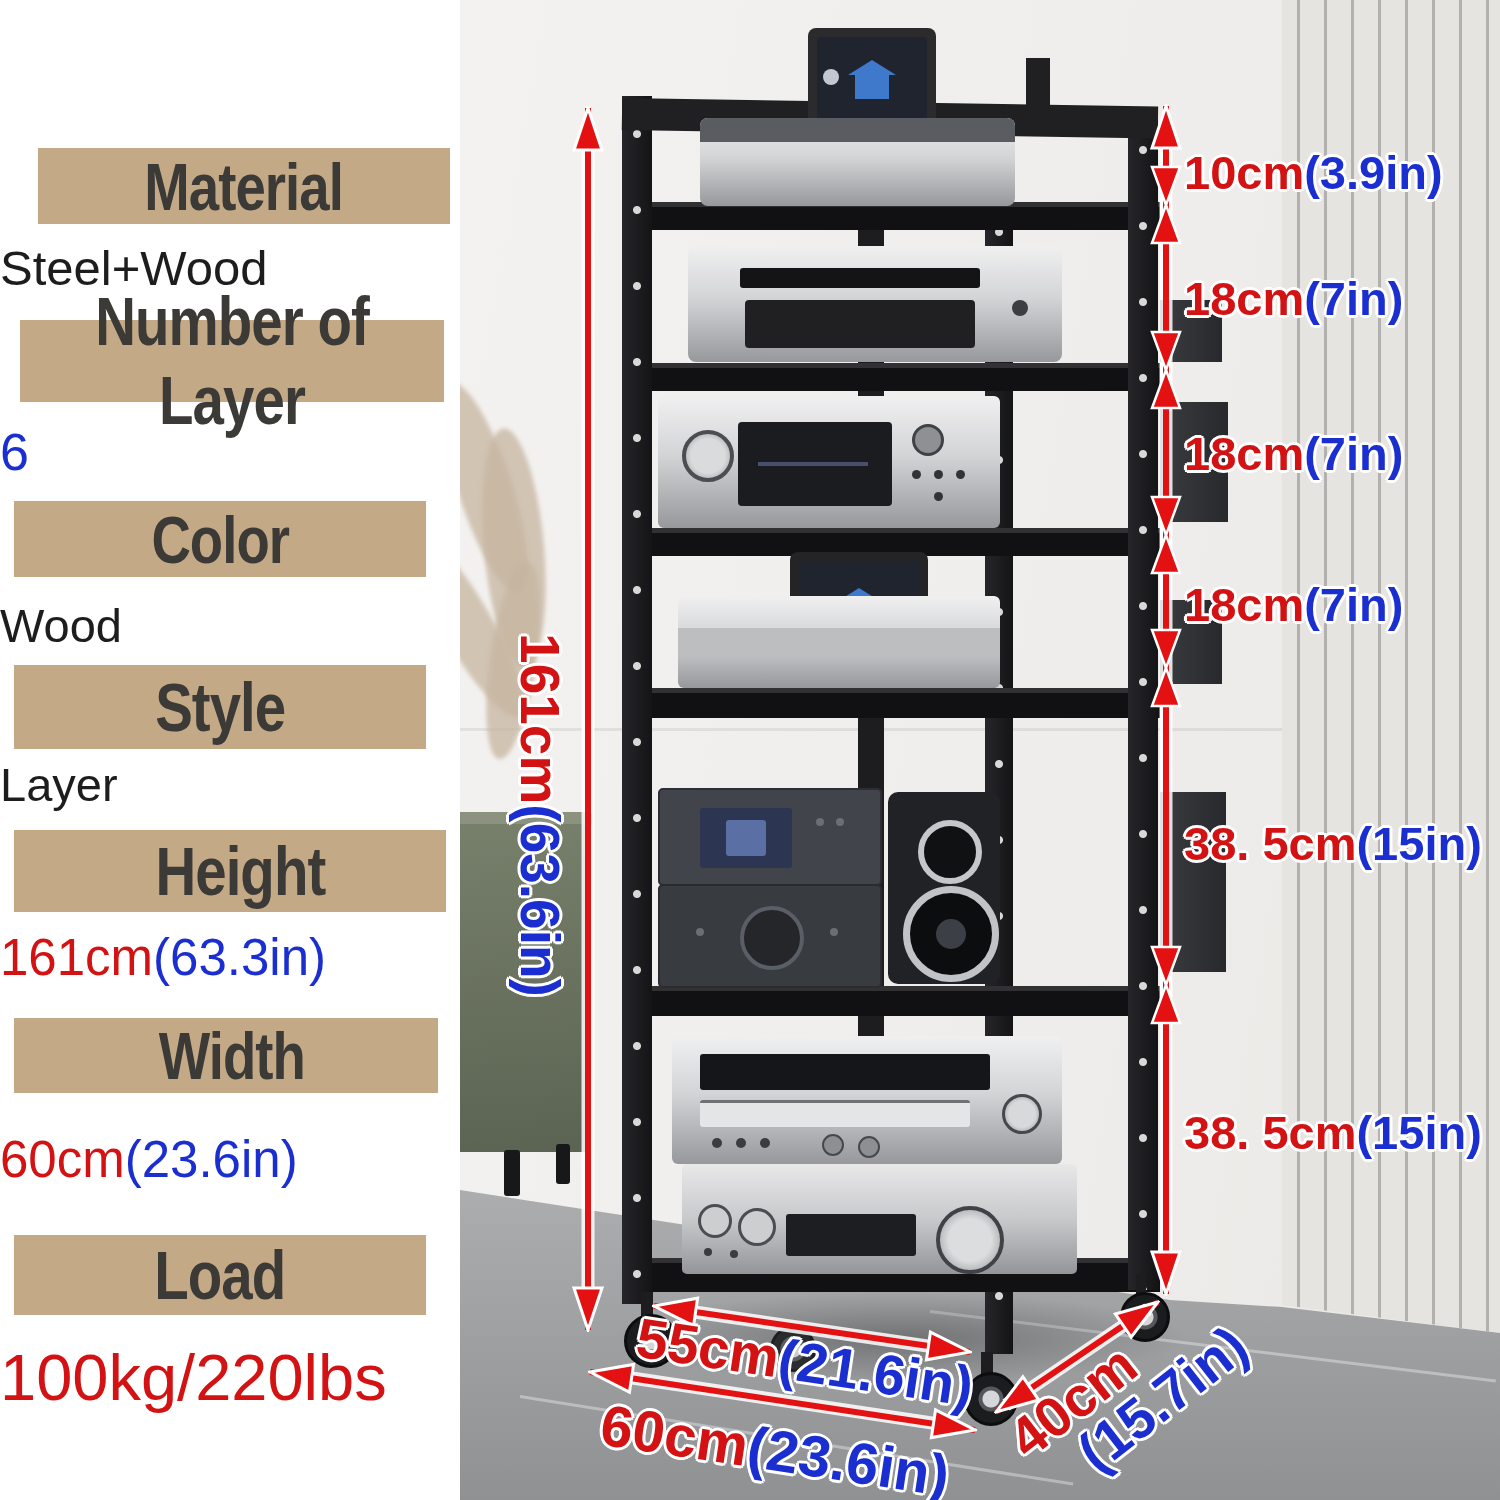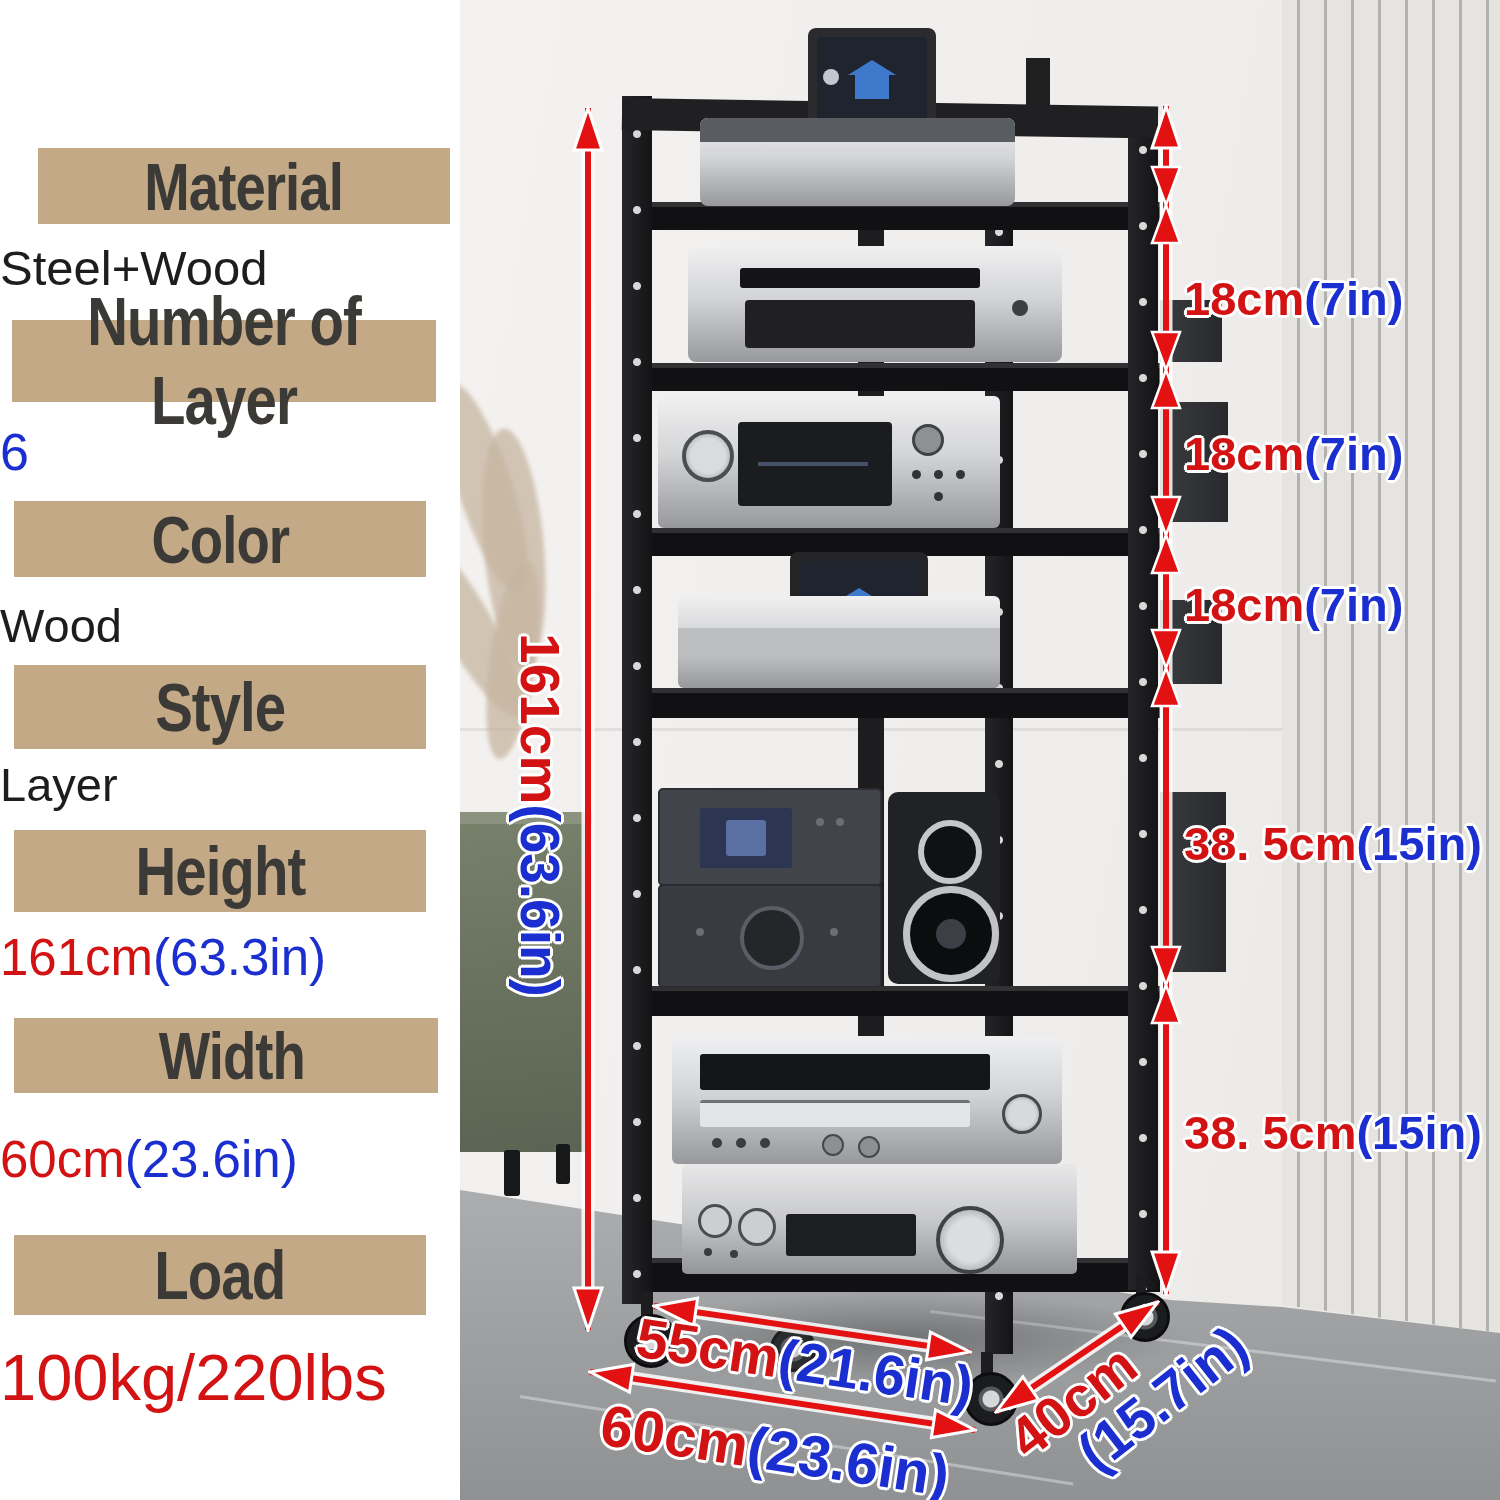--- a/index.html
+++ b/index.html
@@ -64,36 +64,36 @@
 <body>
 
 <div class="canvas">
 
   <div>
     <div class="spec-h" style="top:148px;height:76px;font-size:58px;margin-left:24px;">
         <span>Material</span>
       </div>
     <div class="spec-v" style="top:240px;font-size:49px;">Steel+Wood</div>
 
-    <div class="spec-h" style="top:320px;height:82px;font-size:60px;left:12px;width:424px;">
+    <div class="spec-h" style="top:320px;height:82px;font-size:60px;left:20px;width:424px;">
         <span>Number of Layer</span>
       </div>
     <div class="spec-v c-blue" style="top:422px;font-size:52px;">6</div>
 
     <div class="spec-h" style="top:501px;height:76px;font-size:58px;">
         <span>Color</span>
       </div>
     <div class="spec-v" style="top:598px;font-size:47px;">Wood</div>
 
     <div class="spec-h" style="top:665px;height:84px;font-size:60px;">
         <span>Style</span>
       </div>
     <div class="spec-v" style="top:757px;font-size:47px;">Layer</div>
 
-    <div class="spec-h" style="top:830px;height:82px;font-size:60px;">
+    <div class="spec-h" style="top:830px;height:82px;font-size:60px;padding-left:20px;">
         <span>Height</span>
       </div>
     <div class="spec-v" style="top:928px;font-size:51px;">
       <span class="c-red">161cm</span><span class="c-blue">(63.3in)</span>
     </div>
 
     <div class="spec-h" style="top:1018px;height:75px;font-size:58px;padding-left:12px;">
         <span>Width</span>
       </div>
     <div class="spec-v" style="top:1130px;font-size:51px;">
@@ -257,20 +257,23 @@
           <polygon points="706,668 692,706 720,706"></polygon>
         <polygon points="706,985 692,947 720,947"></polygon>
           <polygon points="706,985 692,1023 720,1023"></polygon>
       </g>
     </svg>
 
     <div class="dim" style="left:80px;top:815px;transform:translate(-50%,-50%) rotate(90deg);font-size:55px;">
       <span class="cm">161cm</span><span class="in">(63.6in)</span>
     </div>
 
+    <div class="dim seg" style="top:172px;">
+      <span class="cm">10cm</span><span class="in">(3.9in)</span>
+    </div>
     <div class="dim seg" style="top:298px;">
       <span class="cm">18cm</span><span class="in">(7in)</span>
     </div>
     <div class="dim seg" style="top:453px;">
       <span class="cm">18cm</span><span class="in">(7in)</span>
     </div>
     <div class="dim seg" style="top:604px;">
       <span class="cm">18cm</span><span class="in">(7in)</span>
     </div>
     <div class="dim seg" style="top:843px;">

